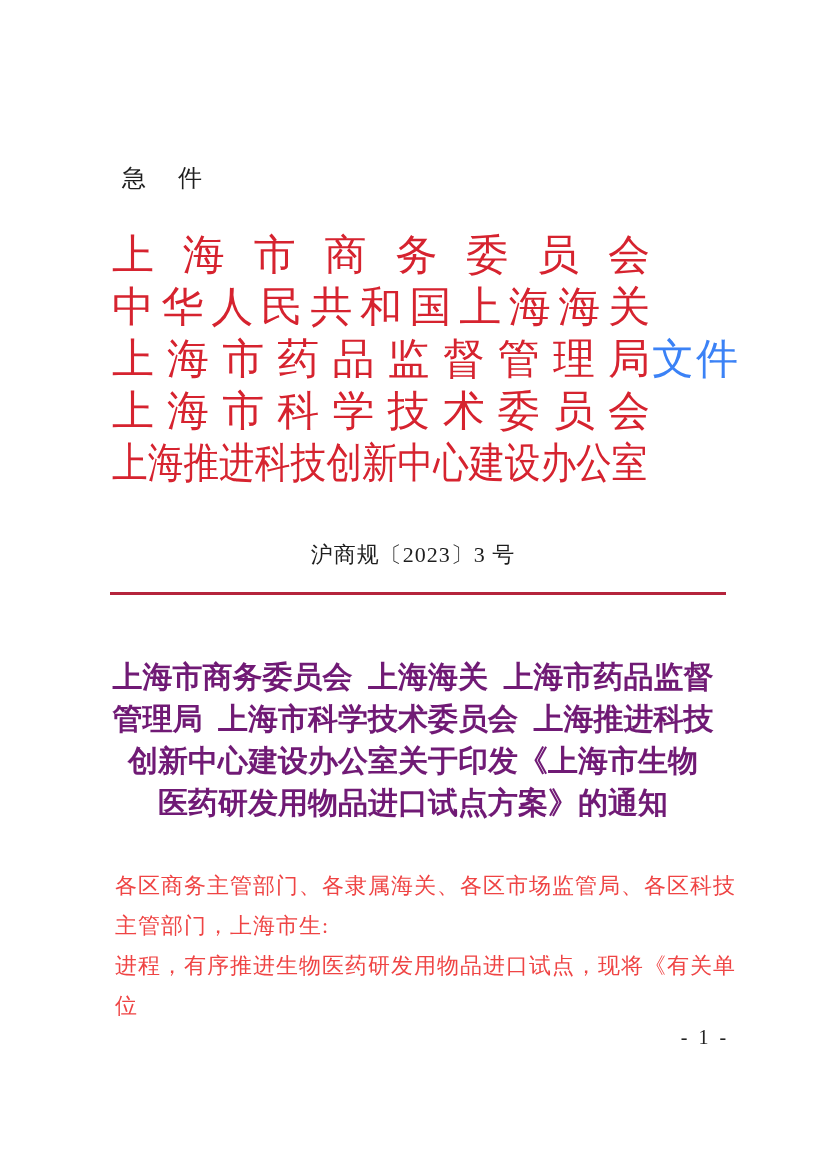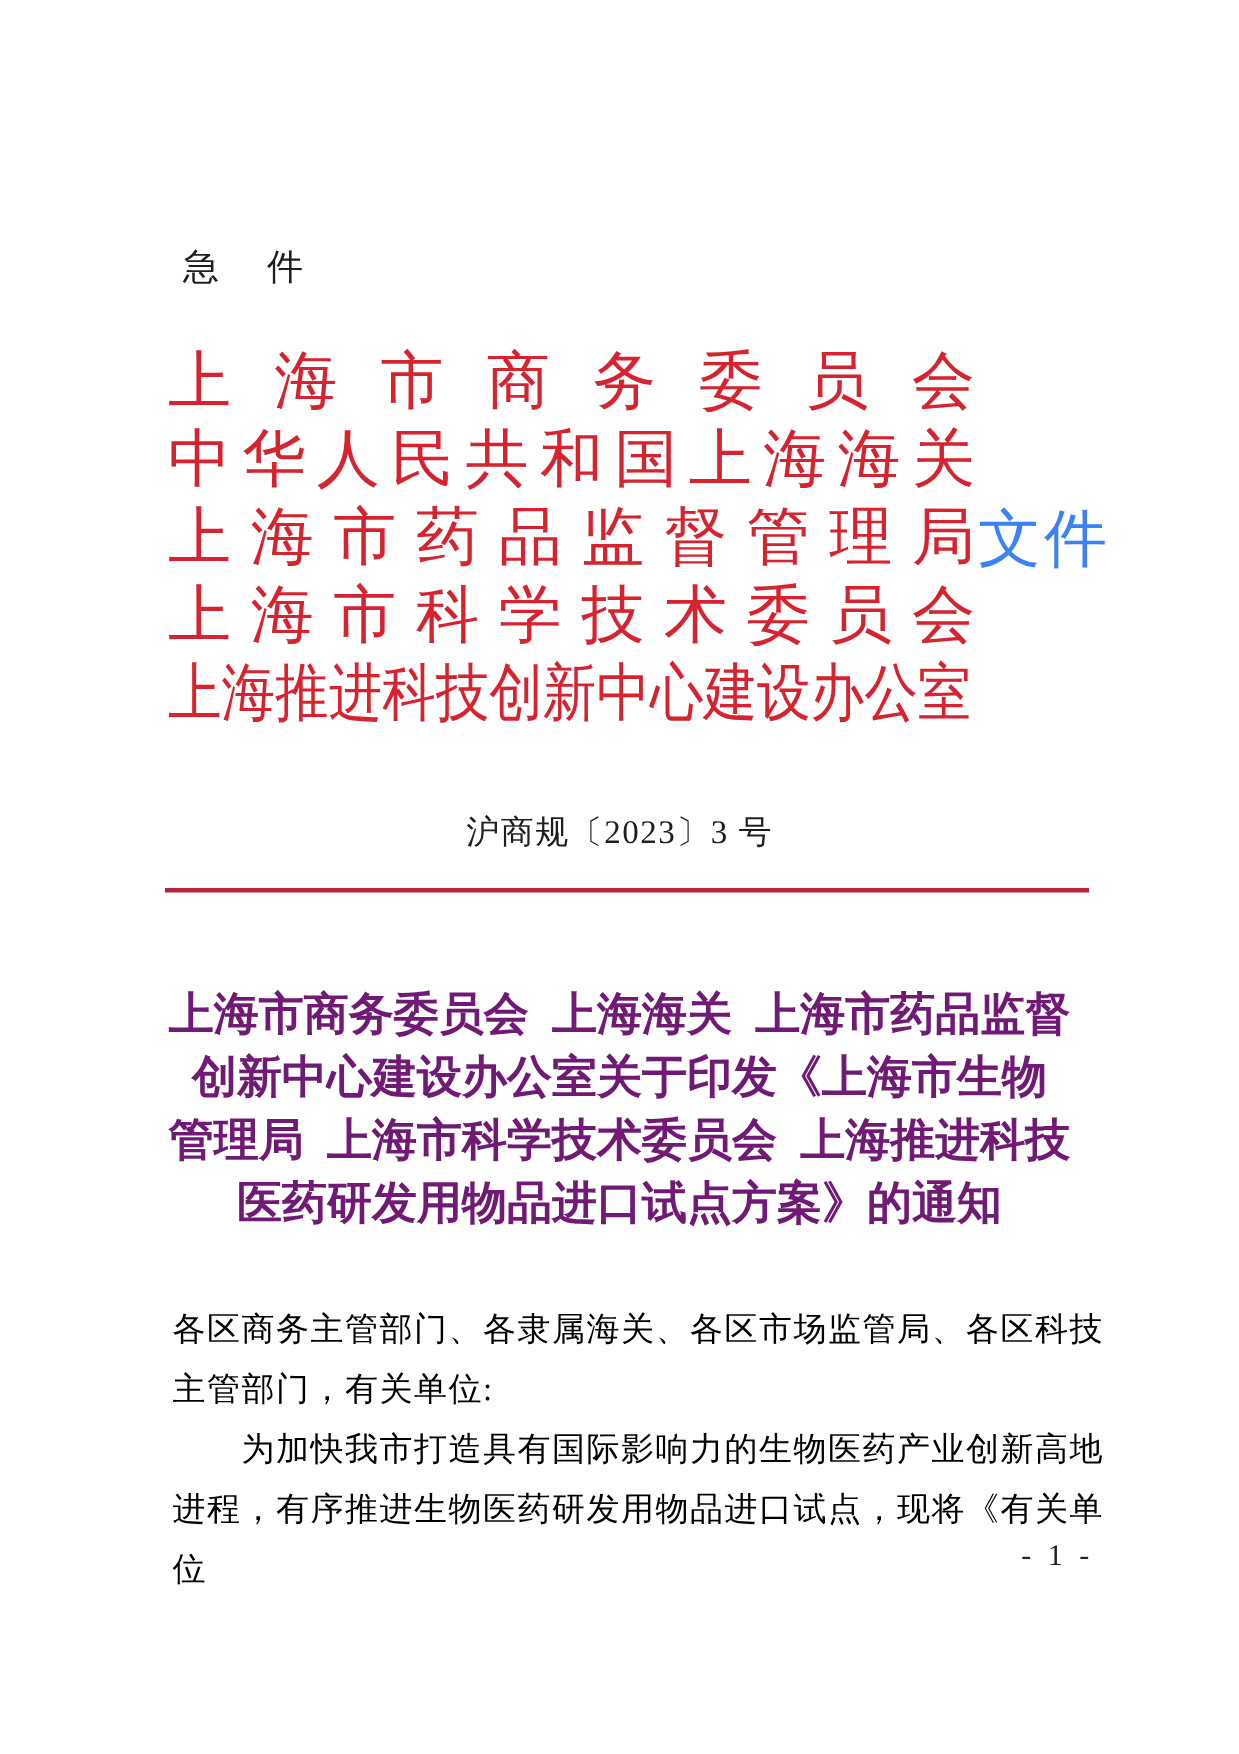--- a/index.html
+++ b/index.html
@@ -96,21 +96,21 @@
   
   .body-text {
     position: absolute;
     left: 115px;
     top: 866px;
     width: 632px;
     font-size: 22px;
     line-height: 40px;
     letter-spacing: 1px;
     word-spacing: 4px;
-    color: #000000;
+    color: #ef4444;
   }
   .body-text .indent { text-indent: 46px; }
 
   
   .page-number {
     position: absolute;
     left: 660px;
     top: 1026px;
     width: 90px;
     text-align: center;
@@ -179,27 +179,26 @@
     </div>
     <div class="doc-label" style="color: #3b82f6;">文件</div>
   </div>
 
   <div class="doc-number">沪商规〔2023〕3 号</div>
 
   <div class="red-rule" style="background-color: rgb(181, 36, 60);"></div>
 
   <div class="title">
     <div>上海市商务委员会 上海海关 上海市药品监督</div>
+    <div>管理局 上海市科学技术委员会 上海推进科技</div>
     <div>创新中心建设办公室关于印发《上海市生物</div>
-    <div>管理局 上海市科学技术委员会 上海推进科技</div>
     <div>医药研发用物品进口试点方案》的通知</div>
   </div>
 
   <div class="body-text">
     <div>各区商务主管部门、各隶属海关、各区市场监管局、各区科技</div>
-    <div>主管部门，有关单位:</div>
-    <div class="indent">为加快我市打造具有国际影响力的生物医药产业创新高地</div>
+    <div>主管部门，上海市生:</div>
     <div>进程，有序推进生物医药研发用物品进口试点，现将《有关单位</div>
   </div>
 
   <div class="page-number">- 1 -</div>
 
 </div>
 
 </body></html>

